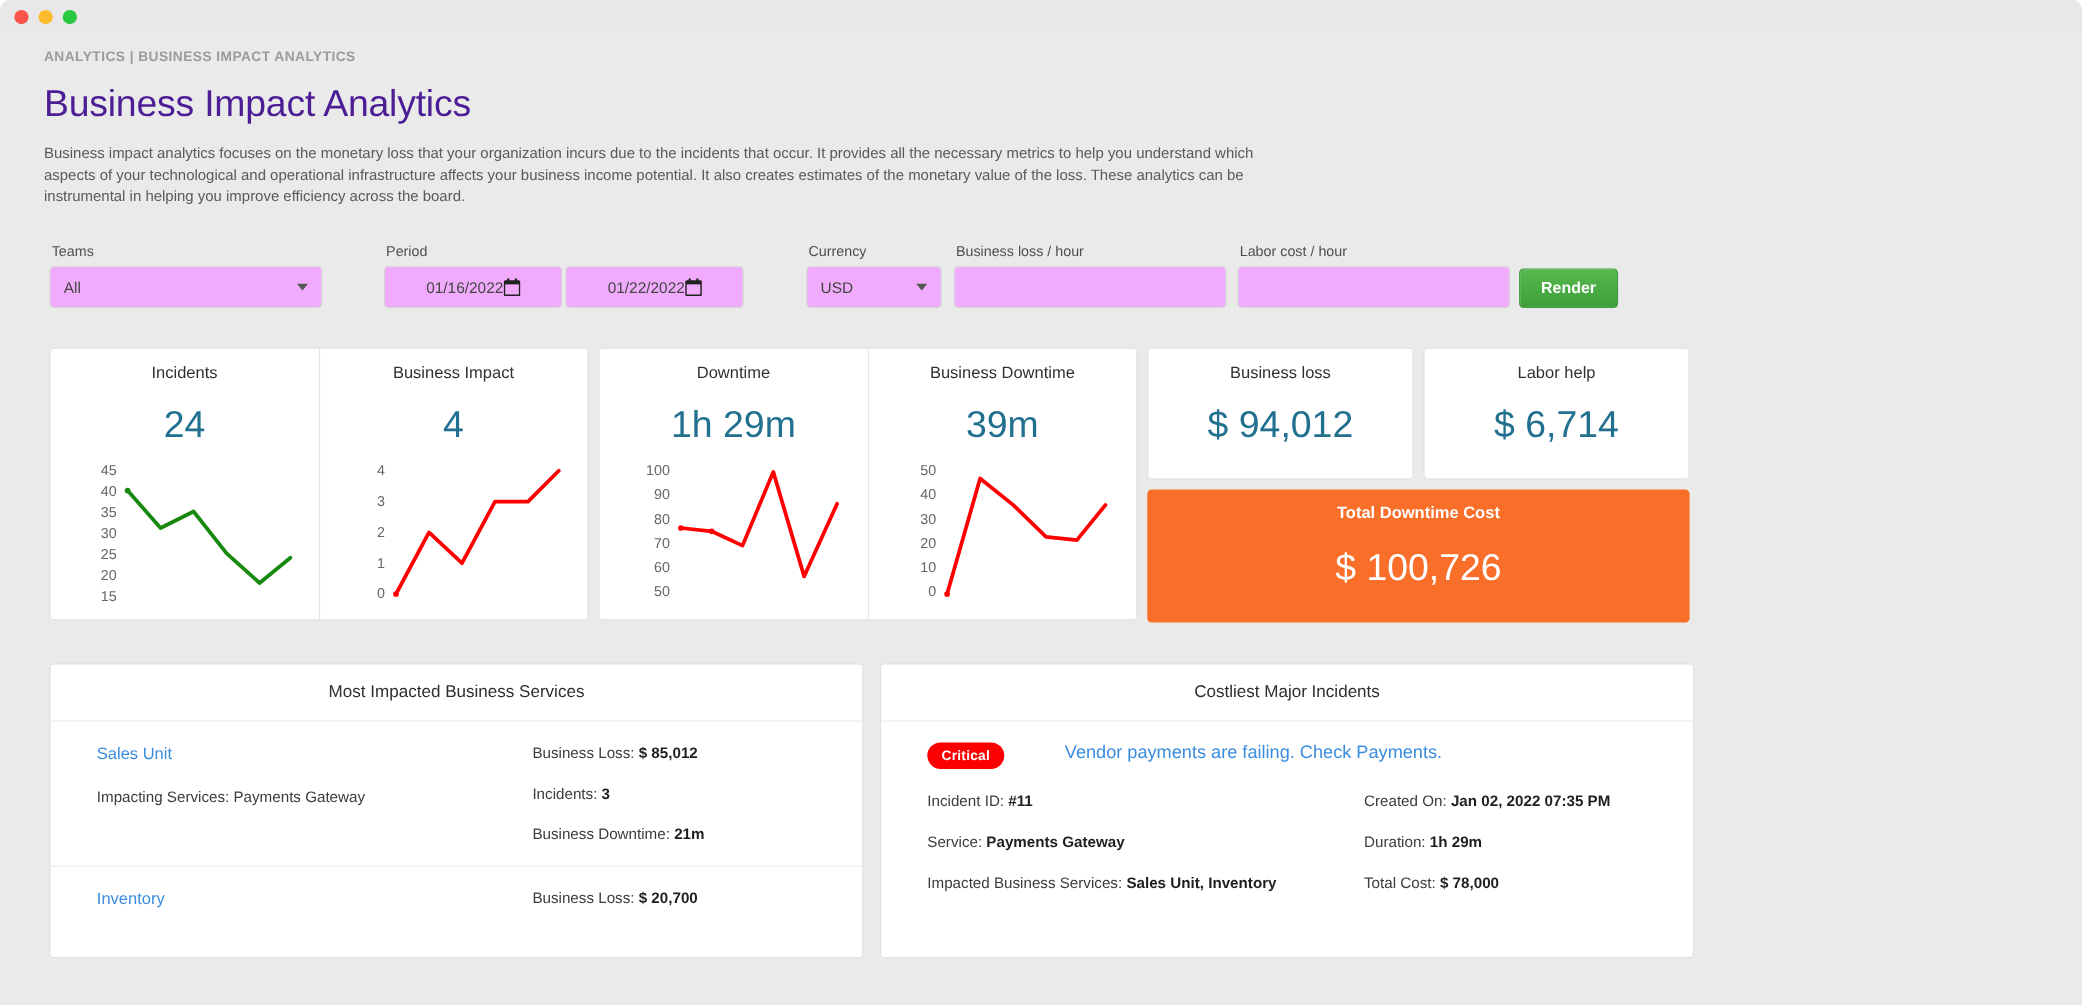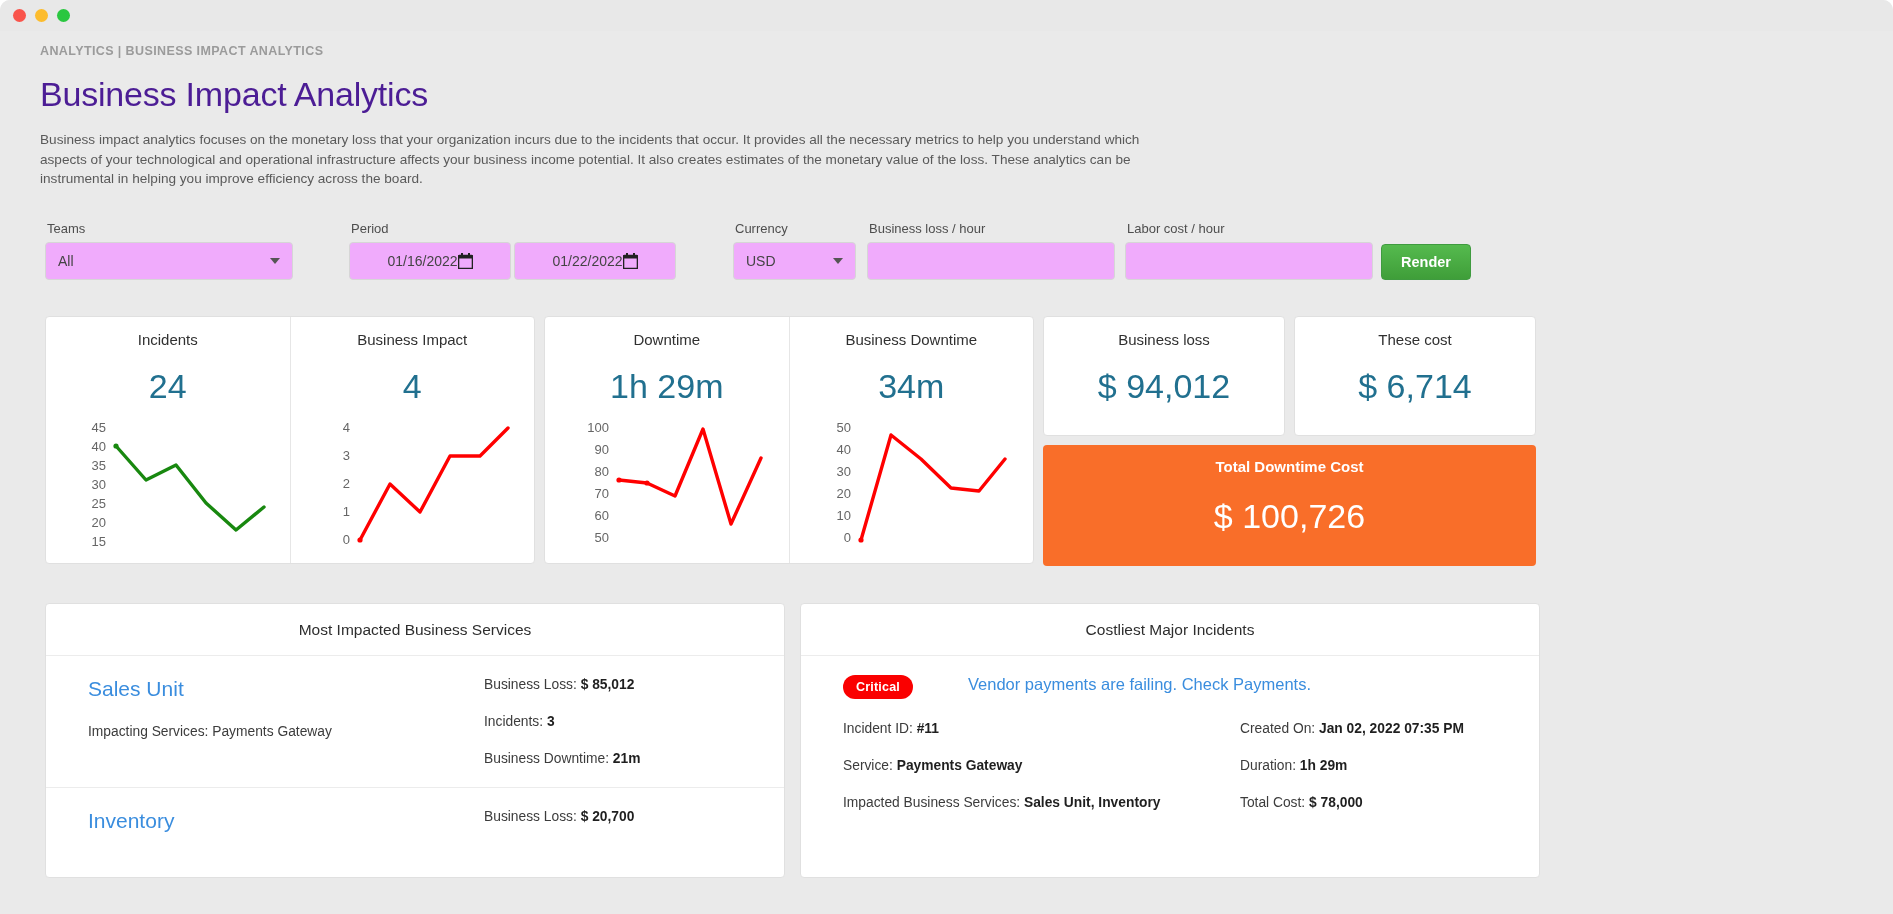--- a/index.html
+++ b/index.html
@@ -212,21 +212,21 @@
     border-bottom: 1px solid #ececec;
   }
   .svc-item {
     display: flex;
     padding: 21px 42px 21px 42px;
   }
   .svc-item + .svc-item { border-top: 1px solid #ececec; }
   .svc-left  { width: 396px; }
   .svc-right { flex: 1; }
   .svc-name {
-    font-size: 21px;
+    font-size: 15px;
     color: #3a8dde;
     margin-bottom: 23px;
     cursor: pointer;
   }
   .svc-sub, .kv {
     font-size: 13.8px;
     color: #3c3c3c;
   }
   .kv + .kv { margin-top: 22px; }
   .kv b, .svc-sub b { font-weight: bold; color: #1f1f1f; }
@@ -381,42 +381,42 @@
             <text x="42" y="76" text-anchor="end" font-size="13" fill="#666" font-family="Liberation Sans, sans-serif">70</text>
             <text x="42" y="98" text-anchor="end" font-size="13" fill="#666" font-family="Liberation Sans, sans-serif">60</text>
             <text x="42" y="120" text-anchor="end" font-size="13" fill="#666" font-family="Liberation Sans, sans-serif">50</text>
             <polyline points="52,58 80,61 108,74 136,7 164,102 194,36" fill="none" stroke="#ff0000" stroke-width="3.4" stroke-linejoin="round" stroke-linecap="round"></polyline>
             <circle cx="52" cy="58" r="2.6" fill="#ff0000"></circle>
             <circle cx="80" cy="61" r="2.6" fill="#ff0000"></circle>
           </svg>
         </div>
         <div class="kpi-cell">
           <div class="kpi-title">Business Downtime</div>
-          <div class="kpi-value">34m</div>
+          <div class="kpi-value">39m</div>
           <svg class="spark" width="200" height="125" viewBox="0 0 200 125">
             <text x="40" y="10" text-anchor="end" font-size="13" fill="#666" font-family="Liberation Sans, sans-serif">50</text>
             <text x="40" y="32" text-anchor="end" font-size="13" fill="#666" font-family="Liberation Sans, sans-serif">40</text>
             <text x="40" y="54" text-anchor="end" font-size="13" fill="#666" font-family="Liberation Sans, sans-serif">30</text>
             <text x="40" y="76" text-anchor="end" font-size="13" fill="#666" font-family="Liberation Sans, sans-serif">20</text>
             <text x="40" y="98" text-anchor="end" font-size="13" fill="#666" font-family="Liberation Sans, sans-serif">10</text>
             <text x="40" y="120" text-anchor="end" font-size="13" fill="#666" font-family="Liberation Sans, sans-serif">0</text>
             <polyline points="50,118 80,13 110,37 140,66 168,69 194,37" fill="none" stroke="#ff0000" stroke-width="3.4" stroke-linejoin="round" stroke-linecap="round"></polyline>
             <circle cx="50" cy="118" r="2.6" fill="#ff0000"></circle>
           </svg>
         </div>
       </div>
 
       <div class="stack-right">
         <div class="mini-row">
           <div class="card mini-card">
             <div class="kpi-title">Business loss</div>
             <div class="kpi-value">$ 94,012</div>
           </div>
           <div class="card mini-card">
-            <div class="kpi-title">These cost</div>
+            <div class="kpi-title">Labor help</div>
             <div class="kpi-value">$ 6,714</div>
           </div>
         </div>
         <div class="total-card">
           <div class="total-title">Total Downtime Cost</div>
           <div class="total-value">$ 100,726</div>
         </div>
       </div>
     </div>
 

